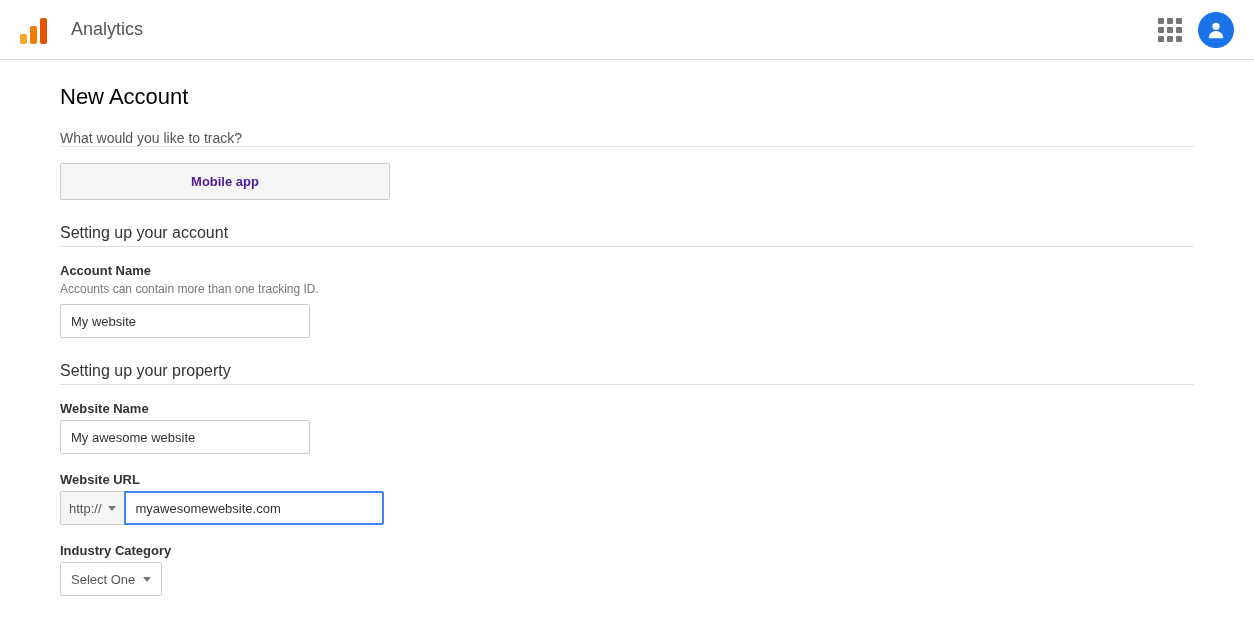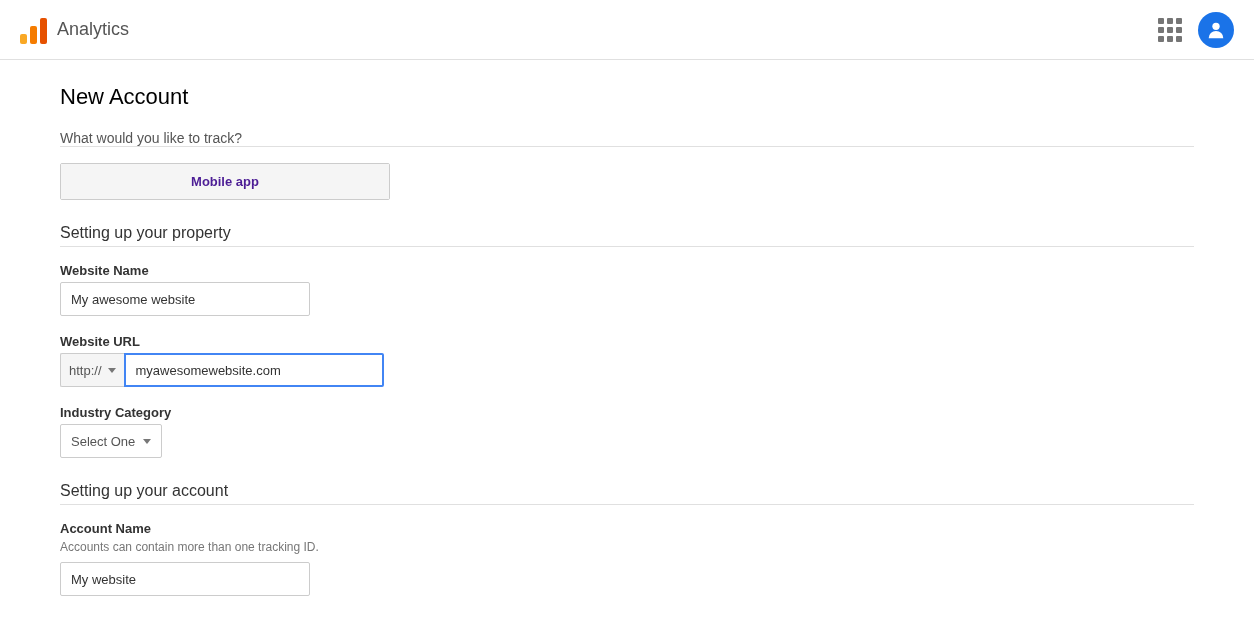--- a/index.html
+++ b/index.html
@@ -25,21 +25,21 @@
       justify-content: space-between;
       background: #fff;
       height: 60px;
       padding: 0 20px;
       border-bottom: 1px solid #e0e0e0;
     }
 
     .navbar-left {
       display: flex;
       align-items: center;
-      gap: 10px;
+      gap: 24px;
     }
 
     .logo-icon {
       display: flex;
       align-items: flex-end;
       gap: 3px;
       height: 28px;
     }
 
     .logo-bar {
@@ -282,20 +282,31 @@
 
 <div class="main-content">
 
   <h1 class="page-title">New Account</h1>
 
   <p class="section-header">What would you like to track?</p>
   <hr class="divider">
 
   <div class="track-tabs">
     <button class="track-tab">Mobile app</button>
+  </div>
+
+  <div class="setting-section">
+    <h2 class="setting-section-title">Setting up your account</h2>
+    <hr class="divider">
+
+    <div class="field-group">
+      <div class="field-label">Account Name</div>
+      <div class="field-hint">Accounts can contain more than one tracking ID.</div>
+      <input type="text" class="text-input" value="My website" style="">
+    </div>
   </div>
 
   <div class="setting-section">
     <h2 class="setting-section-title">Setting up your property</h2>
     <hr class="divider">
 
     <div class="field-group">
       <div class="field-label">Website Name</div>
       <input type="text" class="text-input" value="My awesome website" style="">
     </div>
@@ -314,24 +325,13 @@
     <div class="field-group">
       <div class="field-label">Industry Category</div>
       <button class="select-btn">
         <span>Select One</span>
         <span class="chevron-down"></span>
       </button>
     </div>
 
   </div>
 
-  <div class="setting-section">
-    <h2 class="setting-section-title">Setting up your account</h2>
-    <hr class="divider">
-
-    <div class="field-group">
-      <div class="field-label">Account Name</div>
-      <div class="field-hint">Accounts can contain more than one tracking ID.</div>
-      <input type="text" class="text-input" value="My website" style="">
-    </div>
-  </div>
-
 </div>
 
 </body></html>

